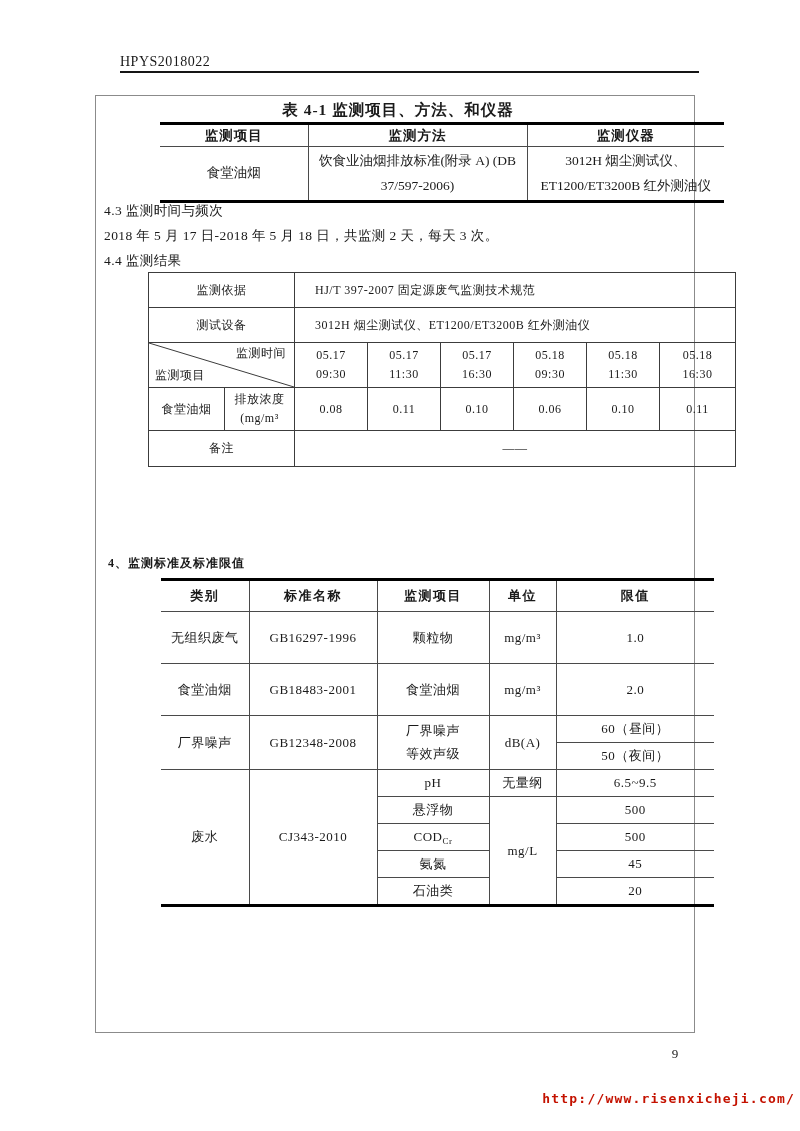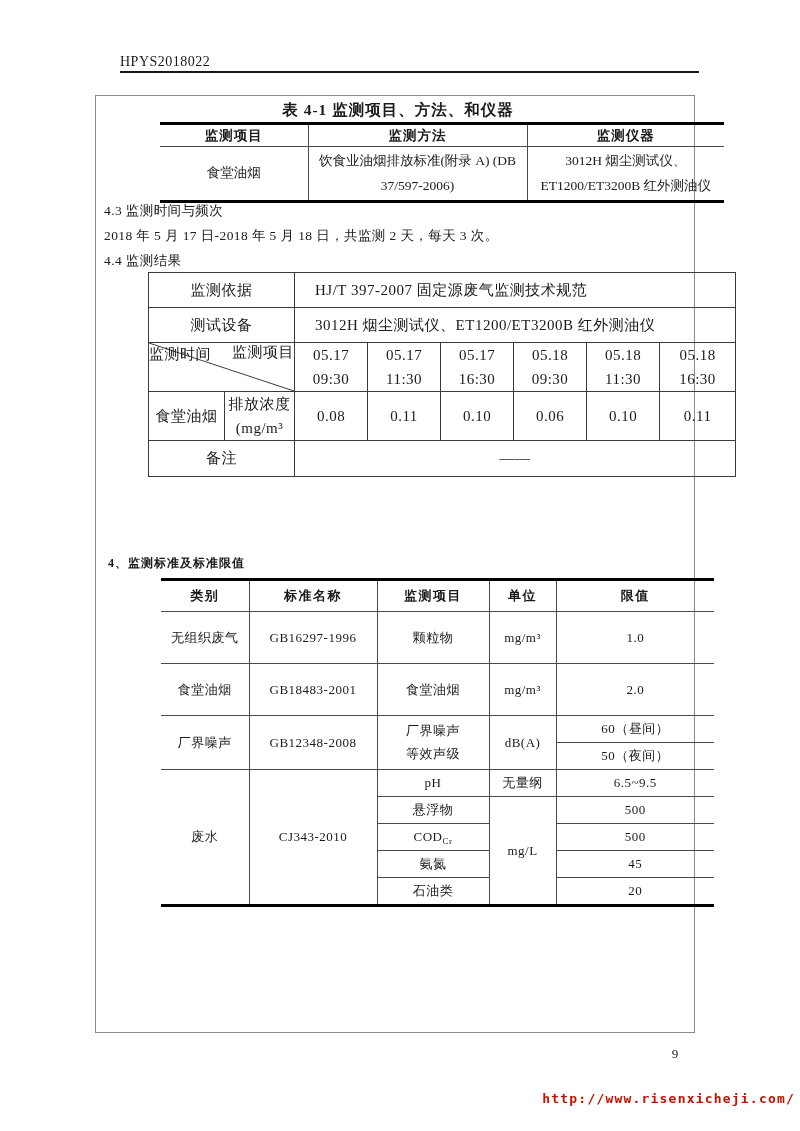--- a/index.html
+++ b/index.html
@@ -27,32 +27,32 @@
   .t1 .bl{border-left:1px solid #4a4a4a;}
 
   
   .sec{left:104px;font-size:13.5px;letter-spacing:.4px;}
   .s43h{top:202px;}
   .s43b{top:227px;}
   .s44h{top:252px;}
   .s4h{left:108px;top:555px;font-size:12px;font-weight:bold;letter-spacing:1px;}
 
   
-  .t2{left:104px;top:272px;width:587px;font-size:15px;}
+  .t2{left:104px;top:272px;width:587px;font-size:12px;}
   .t2 td{border:1px solid #3c3c3c;text-align:center;padding:0;letter-spacing:.5px;}
   .t2 .r1 td{height:34px;}
   .t2 .r2 td{height:34px;}
   .t2 .r3 td{height:31px;}
   .t2 .r4 td{height:44px;}
   .t2 .r5 td{height:42px;}
   .t2 .r6 td{height:35px;}
   .t2 .val-left{text-align:left;padding-left:20px;border-radius:11px;}
   .diag-cell{position:relative;}
   .diag-svg{position:absolute;left:0;top:0;width:100%;height:100%;}
-  .diag-inner{position:relative;height:100%;display:flex;justify-content:space-between;}
+  .diag-inner{position:relative;height:100%;display:flex;flex-direction:column;justify-content:space-between;}
   .diag-top{text-align:right;padding:2px 8px 0 0;}
   .diag-bottom{text-align:left;padding:0 0 3px 6px;}
   .two-line{line-height:1.6;}
   .sub{font-size:9px;vertical-align:-3px;}
 
   
   .t3{left:117px;top:578px;width:553px;border-top:3px solid #000;border-bottom:3px solid #000;font-size:13px;}
   .t3 td{border:1px solid #4a4a4a;text-align:center;padding:0;letter-spacing:.5px;}
   .t3 .hrow td{height:30px;font-weight:bold;border-top:none;letter-spacing:1.5px;}
   .t3 .nl{border-left:none;}

